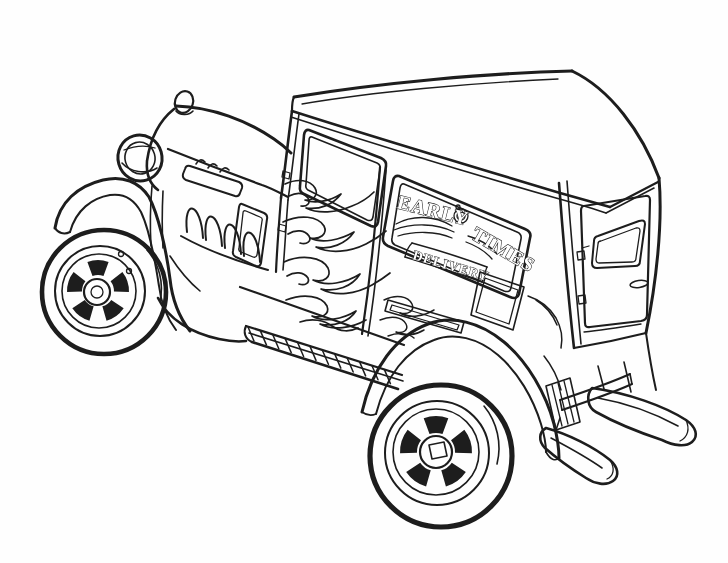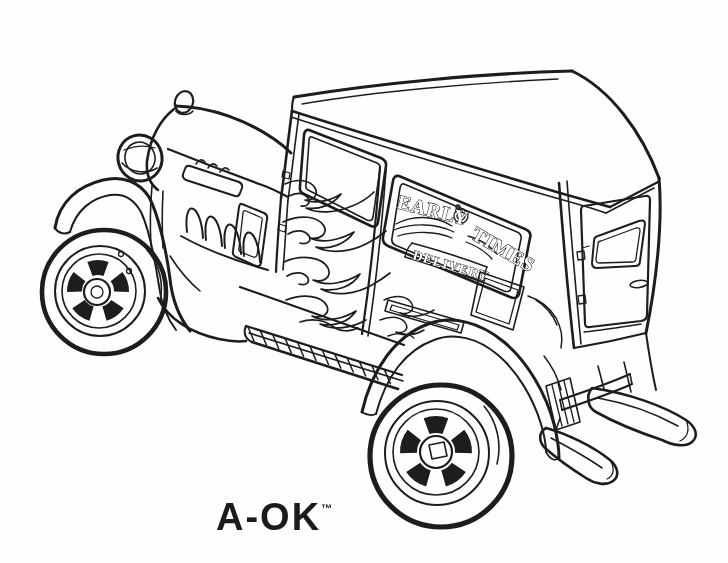--- a/index.html
+++ b/index.html
@@ -190,16 +190,13 @@
     <path class="ln w16" d="M598,398 C626,403 656,414 678,426"></path>
     <path class="ln w13" d="M686,420 C690,429 688,437 680,441"></path>
     <path class="ln w16" d="M598,366 L604,389 M624,362 L631,392"></path>
     <path class="ln w26" d="M546,428 C568,434 594,447 610,460 C618,467 620,476 613,481 C606,486 595,484 586,478 C570,468 554,456 545,448 C538,441 539,432 546,428 Z"></path>
     <path class="ln w16" d="M551,438 C568,447 588,458 602,468"></path>
     <path class="ln w13" d="M610,460 C615,468 614,476 607,479"></path>
     <path class="ln w16" d="M560,418 L556,430"></path>
   </g>
 </svg>
 
-<div class="caption">
-  <span>A-OK</span><sup>™</sup>
 </div>
-</div>
 
 </body></html>

